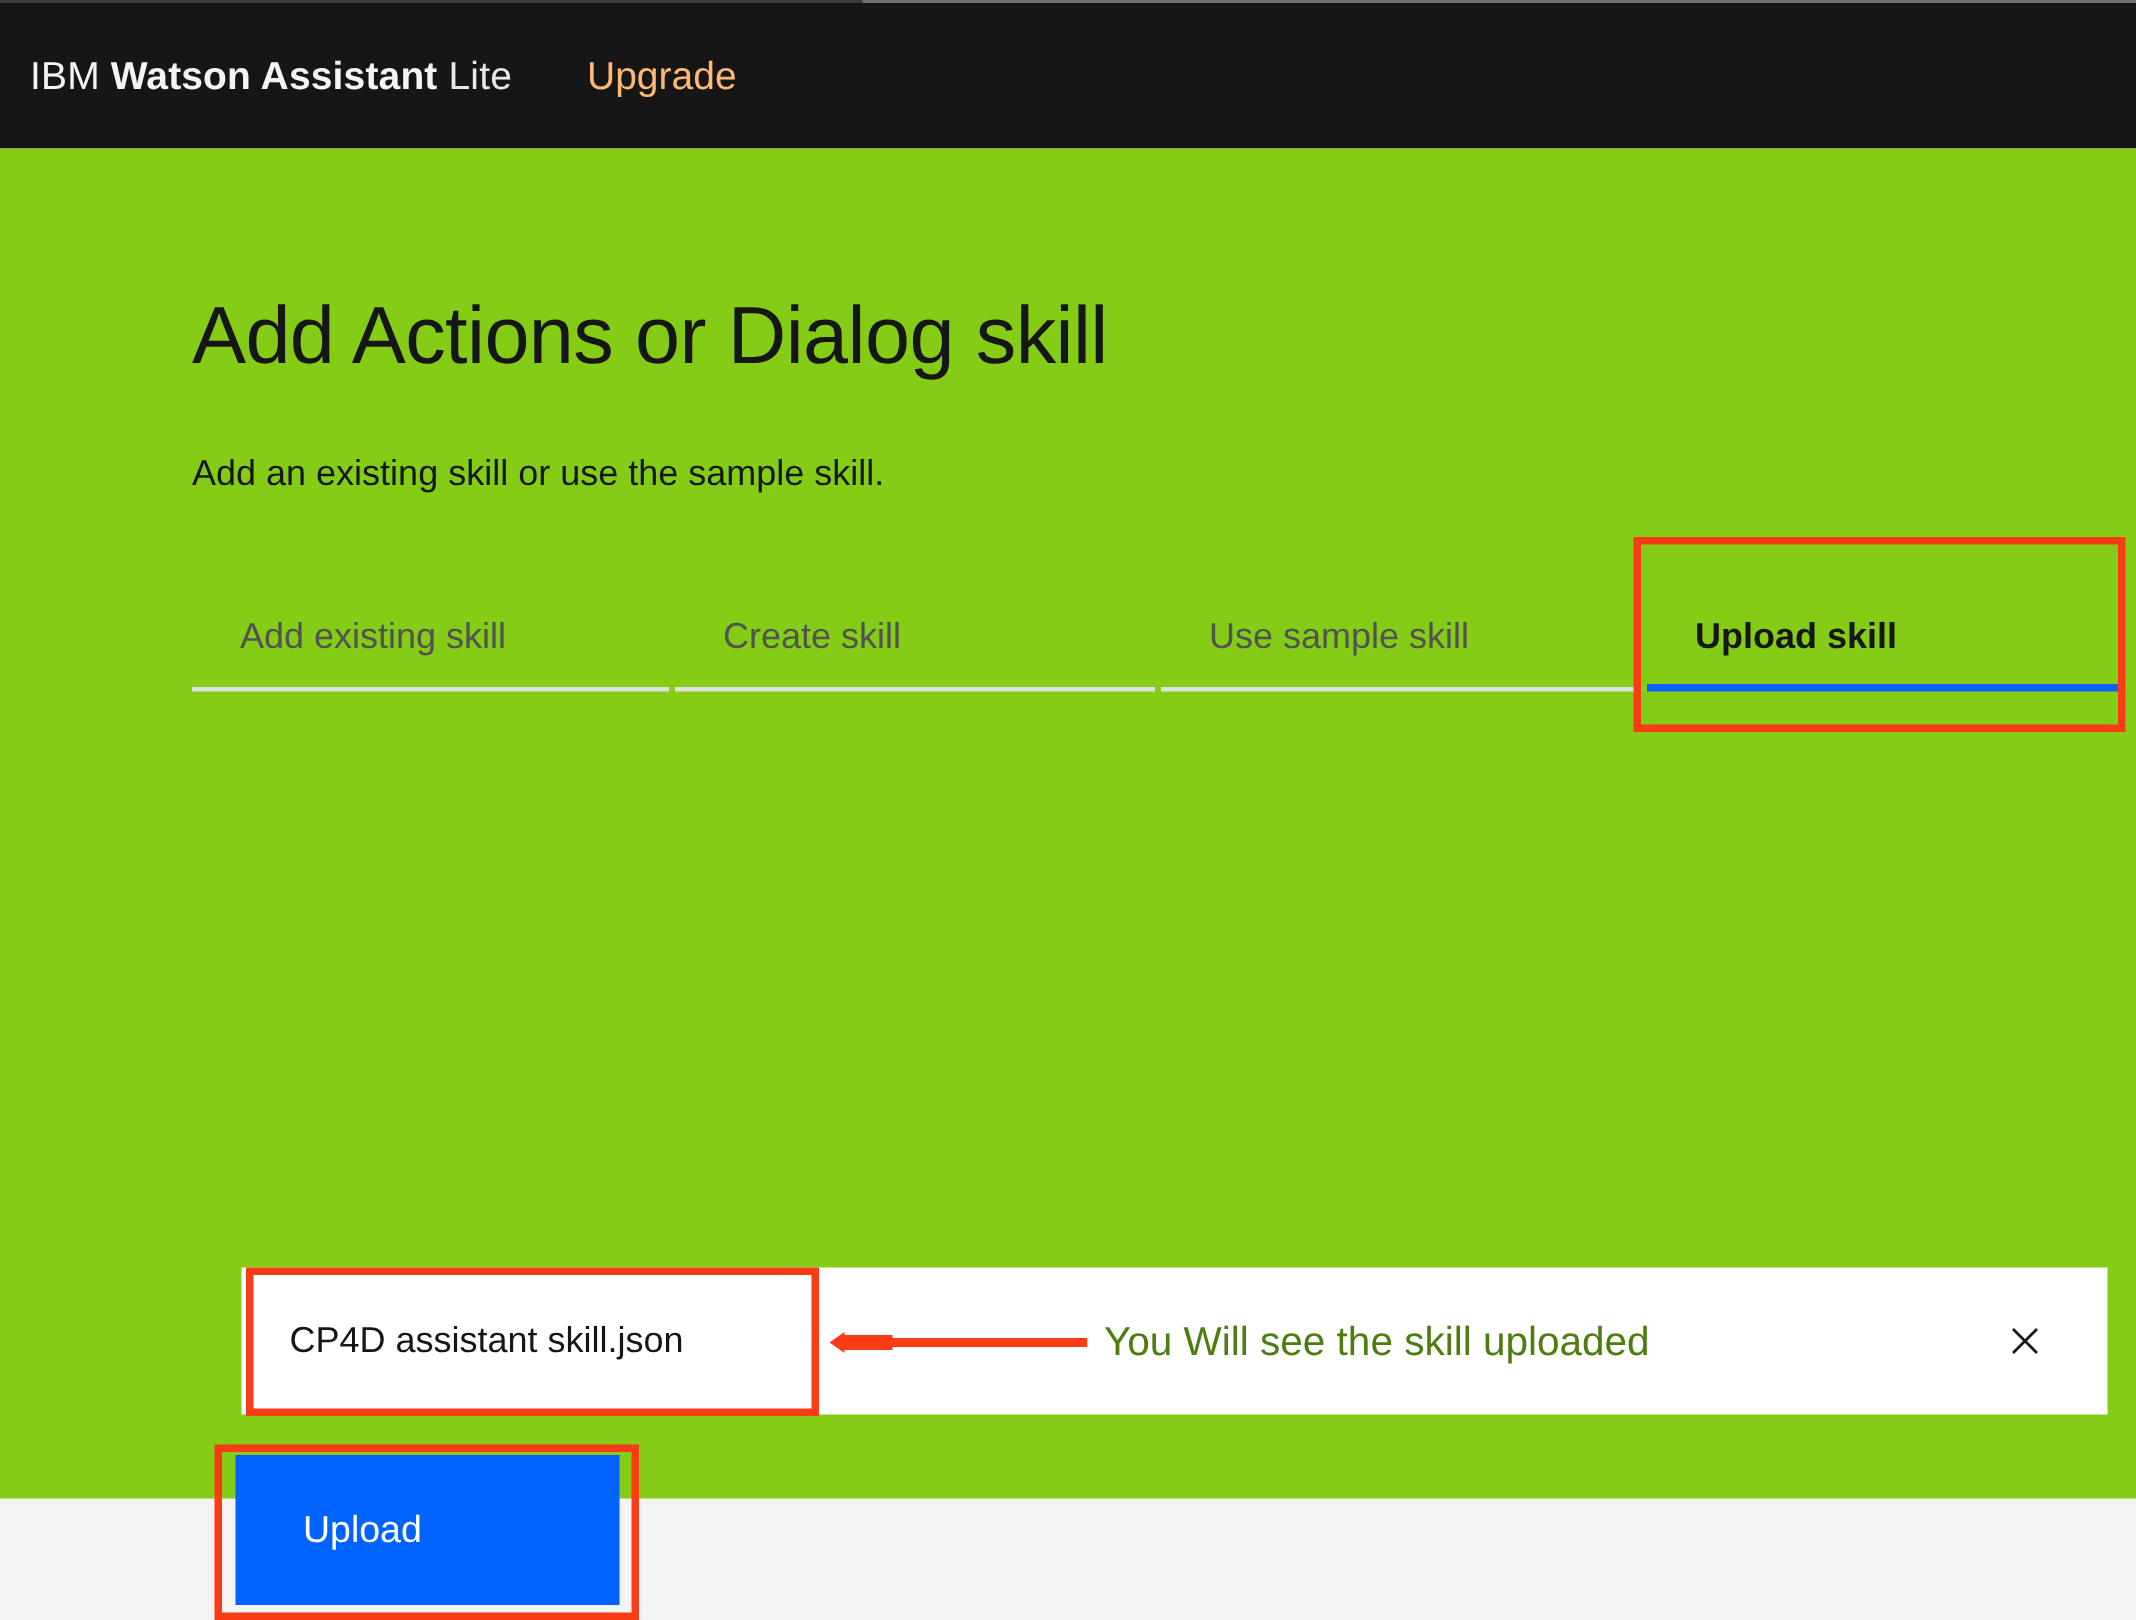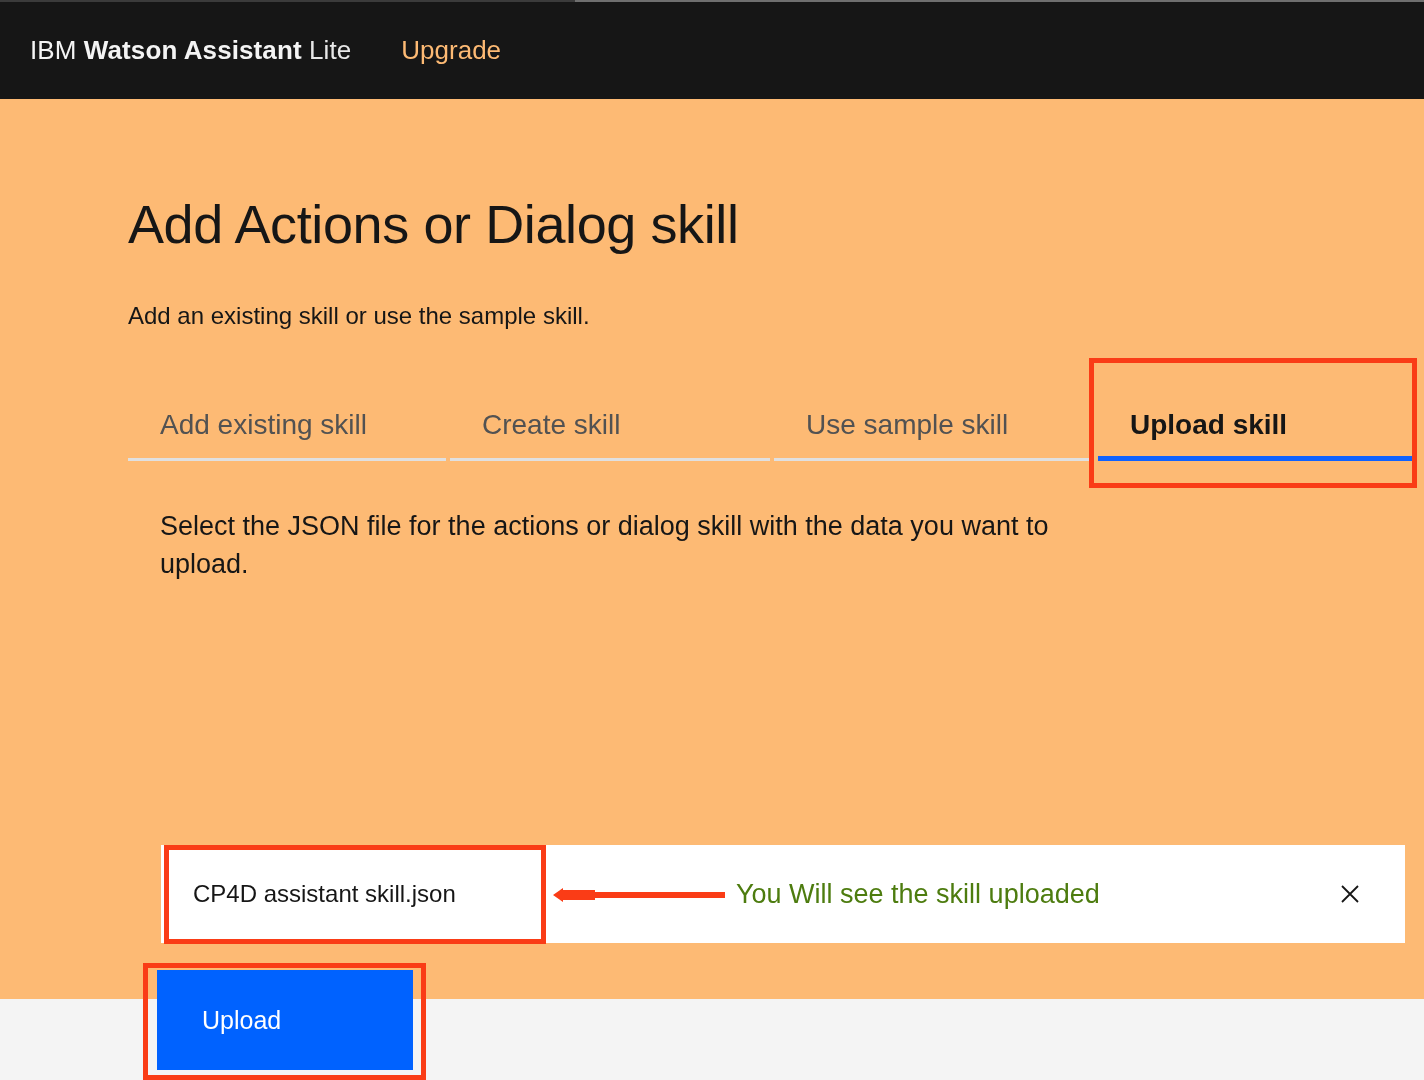--- a/index.html
+++ b/index.html
@@ -35,21 +35,21 @@
   
   .header {
     position: absolute;
     top: 2px; left: 0;
     width: 1424px;
     height: 97px;
     background: #161616;
     display: flex;
     align-items: center;
     box-sizing: border-box;
-    padding-left: 30px;
+    padding-left: 20px;
   }
   .brand {
     font-size: 26px;
     color: #f4f4f4;
     letter-spacing: 0.1px;
     white-space: nowrap;
   }
   .brand .brand-strong {
     font-weight: bold;
   }
@@ -65,21 +65,21 @@
     cursor: pointer;
     white-space: nowrap;
   }
 
   
   .page {
     position: absolute;
     top: 99px; left: 0;
     width: 1424px;
     height: 900px;
-    background: #fdba74;
+    background: #84cc16;
   }
 
   .page-title {
     position: absolute;
     left: 128px;
     top: 96px;
     font-size: 54px;
     font-weight: 300;
     line-height: 1.1;
     color: #161616;
@@ -111,21 +111,21 @@
     box-sizing: border-box;
     display: flex;
     align-items: center;
     cursor: pointer;
     background: transparent;
     border: none;
     padding: 0;
     font-family: "Liberation Sans", sans-serif;
   }
   .tab .tab-label {
-    font-size: 28px;
+    font-size: 24px;
     color: #525252;
     white-space: nowrap;
     padding-left: 32px;
   }
   .tab .tab-rule {
     position: absolute;
     left: 0;
     bottom: 0;
     height: 3px;
     width: 100%;
@@ -302,21 +302,20 @@
     <div class="tab tab-2">
       <span class="tab-label">Use sample skill</span>
       <span class="tab-rule"></span>
     </div>
     <div class="tab tab-3 active">
       <span class="tab-label">Upload skill</span>
       <span class="tab-rule"></span>
     </div>
   </div>
 
-  <div class="panel-instructions">Select the JSON file for the actions or dialog skill with the data you want to upload.</div>
 
 
   <div class="file-row">
     <span class="file-name">CP4D assistant skill.json</span>
     <span class="file-close">
       <svg width="26" height="26" viewBox="0 0 26 26" aria-hidden="true">
         <path d="M5 5 L21 21 M21 5 L5 21" stroke="#161616" stroke-width="1.8" fill="none"></path>
       </svg>
     </span>
   </div>

